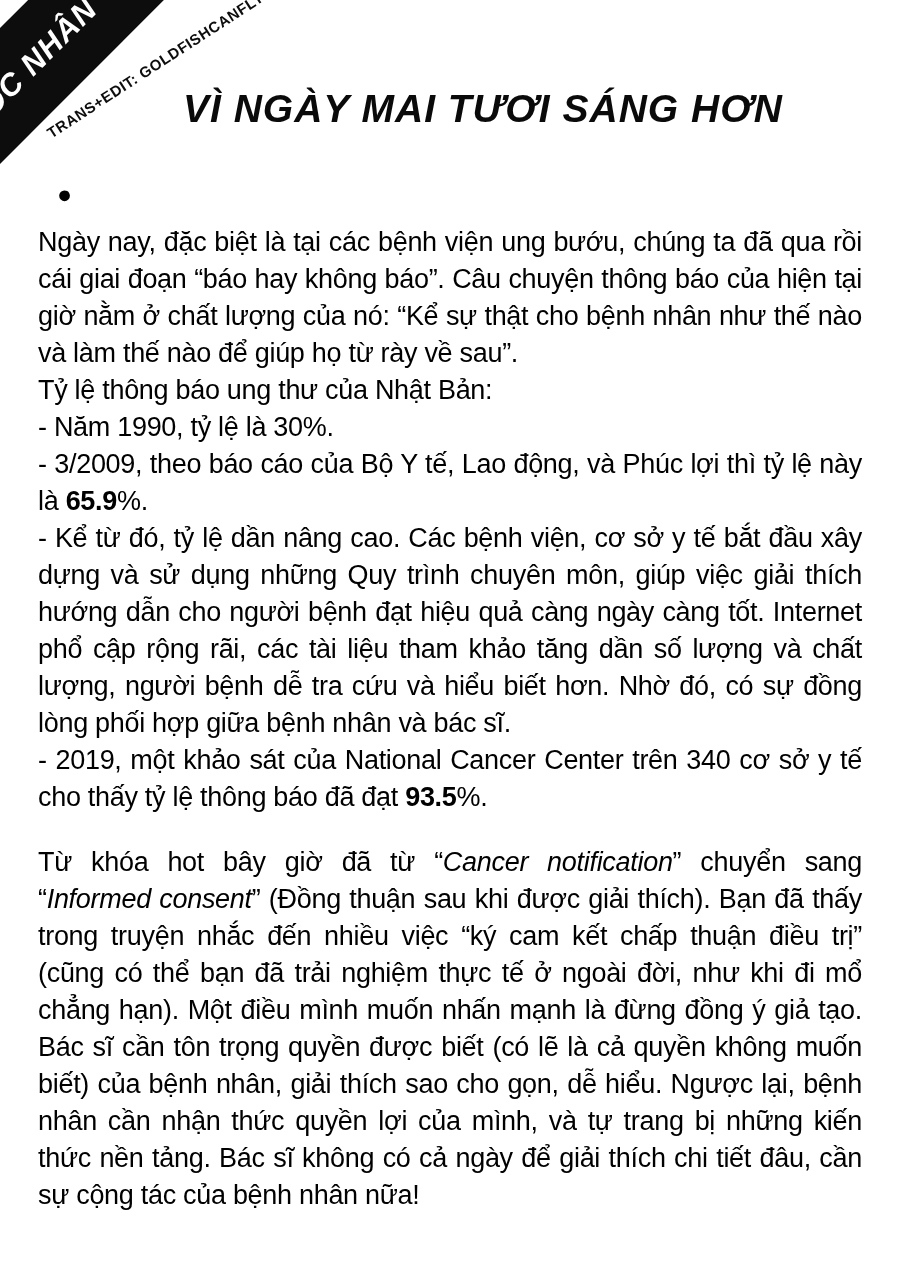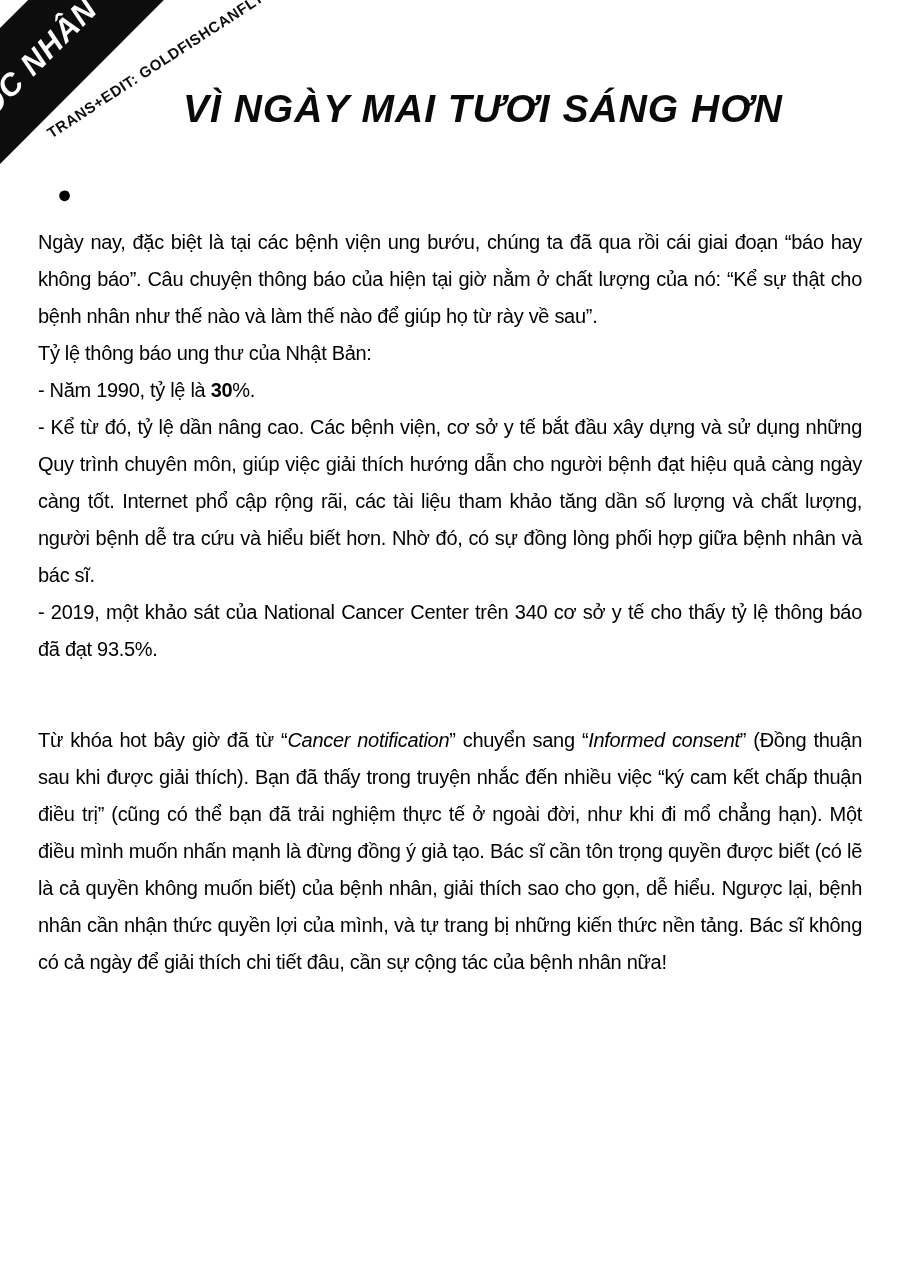--- a/index.html
+++ b/index.html
@@ -76,28 +76,28 @@
     letter-spacing: -0.3px;
   }
   .bullet {
     font-size: 25px;
     line-height: 1;
     position: relative;
     top: 1px;
   }
   .text-body {
     margin: 18px 38px 0 38px;
-    font-size: 20px;
+    font-size: 27px;
     line-height: 37px;
     letter-spacing: -0.3px;
     text-align: justify;
   }
   .para { margin: 0; }
   .stats { }
-  .consent { margin-top: 54px; }
+  .consent { margin-top: 28px; }
 </style>
 </head>
 <body>
 
 <div class="page">
 
   <div class="ribbon">
     <span class="ribbon-label">GÓC NHÂN VĂN</span>
   </div>
 
@@ -107,21 +107,22 @@
 
   <div class="heading">
     <span class="bullet">●</span>
   </div>
 
   <div class="text-body">
     <p class="para"><span>Ngày nay, đặc biệt là tại các bệnh viện ung bướu, chúng ta đã qua rồi cái giai đoạn “báo hay không báo”. Câu chuyện thông báo của hiện tại giờ nằm ở chất lượng của nó: “Kể sự thật cho bệnh nhân như thế nào và làm thế nào để giúp họ từ rày về sau”.</span></p>
 
     <div class="stats">
       <p class="para"><span>Tỷ lệ thông báo ung thư của Nhật Bản:</span></p>
-      <p class="para"><span>- Năm 1990, tỷ lệ là </span><span style="font-weight: 700;">30</span><span>%.</span></p>
+      <p class="para"><span>- Năm 1990, tỷ lệ là </span><span style="font-weight: 400;">30</span><span>%.</span></p>
+      <p class="para"><span>- 3/2009, theo báo cáo của Bộ Y tế, Lao động, và Phúc lợi thì tỷ lệ này là </span><span style="font-weight: 700;">65.9</span><span>%.</span></p>
       <p class="para"><span>- Kể từ đó, tỷ lệ dần nâng cao. Các bệnh viện, cơ sở y tế bắt đầu xây dựng và sử dụng những Quy trình chuyên môn, giúp việc giải thích hướng dẫn cho người bệnh đạt hiệu quả càng ngày càng tốt. Internet phổ cập rộng rãi, các tài liệu tham khảo tăng dần số lượng và chất lượng, người bệnh dễ tra cứu và hiểu biết hơn. Nhờ đó, có sự đồng lòng phối hợp giữa bệnh nhân và bác sĩ.</span></p>
-      <p class="para"><span>- 2019, một khảo sát của National Cancer Center trên 340 cơ sở y tế cho thấy tỷ lệ thông báo đã đạt </span><span style="font-weight: 400;">93.5</span><span>%.</span></p>
+      <p class="para"><span>- 2019, một khảo sát của National Cancer Center trên 340 cơ sở y tế cho thấy tỷ lệ thông báo đã đạt </span><span style="font-weight: 700;">93.5</span><span>%.</span></p>
     </div>
 
     <p class="para consent"><span>Từ khóa hot bây giờ đã từ “</span><span style="font-style: italic;">Cancer notification</span><span>” chuyển sang “</span><span style="font-style: italic;">Informed consent</span><span>” (Đồng thuận sau khi được giải thích). Bạn đã thấy trong truyện nhắc đến nhiều việc “ký cam kết chấp thuận điều trị” (cũng có thể bạn đã trải nghiệm thực tế ở ngoài đời, như khi đi mổ chẳng hạn). Một điều mình muốn nhấn mạnh là đừng đồng ý giả tạo. Bác sĩ cần tôn trọng quyền được biết (có lẽ là cả quyền không muốn biết) của bệnh nhân, giải thích sao cho gọn, dễ hiểu. Ngược lại, bệnh nhân cần nhận thức quyền lợi của mình, và tự trang bị những kiến thức nền tảng. Bác sĩ không có cả ngày để giải thích chi tiết đâu, cần sự cộng tác của bệnh nhân nữa!</span></p>
   </div>
 
 </div>
 
 </body></html>

